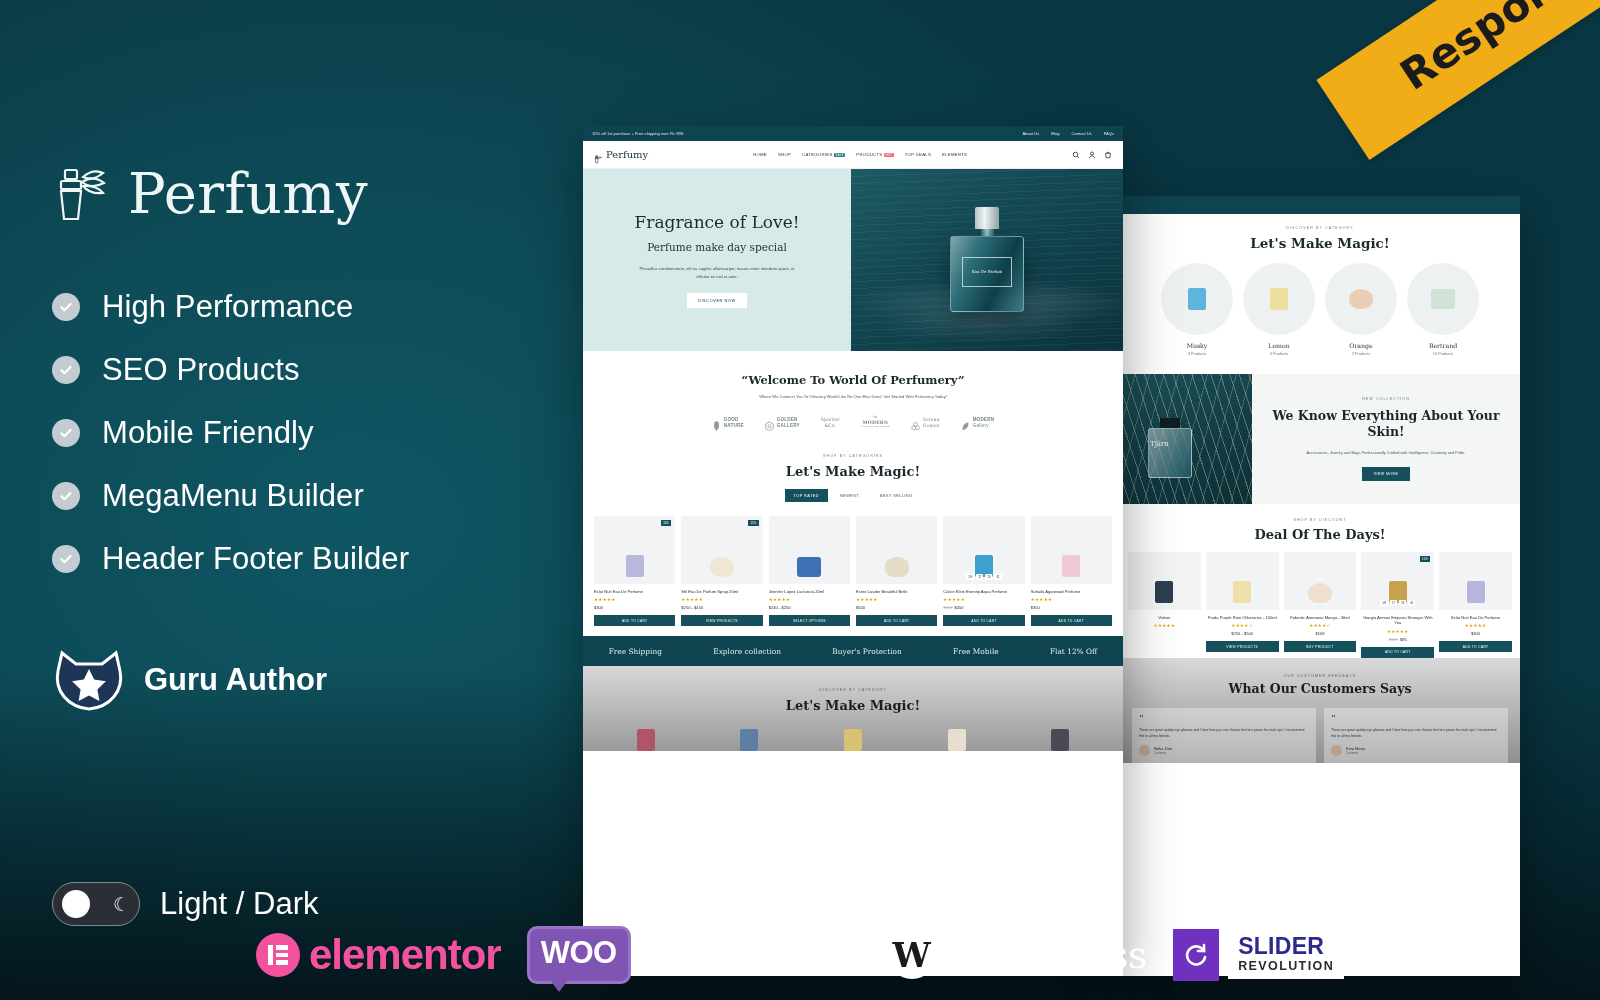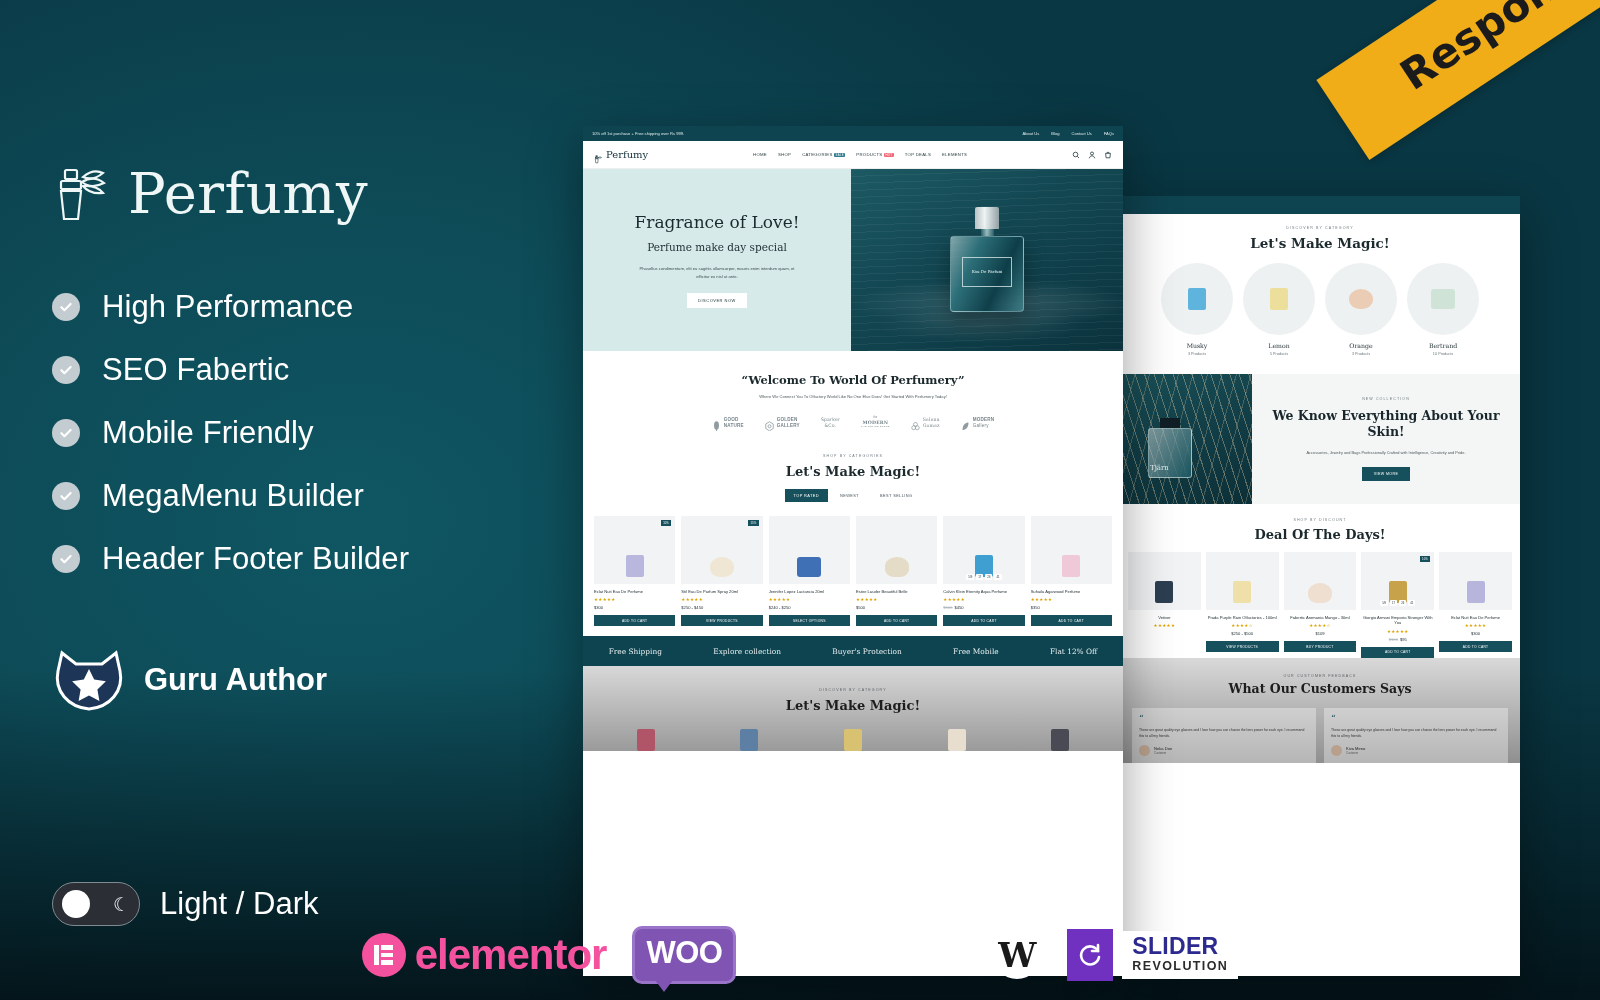--- a/index.html
+++ b/index.html
@@ -316,21 +316,21 @@
             </svg>
           </span>
         <span class="feat-label">High Performance</span>
       </li>
       <li>
         <span class="chk">
             <svg viewBox="0 0 16 16">
               <path d="M3.4 8.2 L6.4 11.2 L12.6 4.9" stroke="#ffffff" stroke-width="2.1" fill="none" stroke-linecap="round" stroke-linejoin="round"></path>
             </svg>
           </span>
-        <span class="feat-label">SEO Fabertic</span>
+        <span class="feat-label">SEO Products</span>
       </li>
       <li>
         <span class="chk">
             <svg viewBox="0 0 16 16">
               <path d="M3.4 8.2 L6.4 11.2 L12.6 4.9" stroke="#ffffff" stroke-width="2.1" fill="none" stroke-linecap="round" stroke-linejoin="round"></path>
             </svg>
           </span>
         <span class="feat-label">Mobile Friendly</span>
       </li>
       <li>
@@ -406,21 +406,21 @@
           <div class="ccount">10 Products</div>
         </div>
       </div>
     </div>
 
     <div class="r-banner">
       <div class="r-banner-img">
         <span class="twig"></span>
         <span style="position:absolute;left:28px;bottom:26px;width:44px;height:50px;border-radius:3px;background:linear-gradient(120deg,rgba(235,245,245,.5),rgba(26,86,96,.95));border:1px solid rgba(220,240,240,.5)"></span>
         <span style="position:absolute;left:40px;bottom:76px;width:20px;height:10px;background:#101f25"></span>
-        <span style="position:absolute;left:30px;bottom:32px;font-family:'DejaVu Serif',serif;font-size:7px;color:#f0f6f6">Tjärn</span>
+        <span style="position:absolute;left:30px;bottom:56px;font-family:'DejaVu Serif',serif;font-size:7px;color:#f0f6f6">Tjärn</span>
       </div>
       <div class="r-banner-txt">
         <div class="eyebrow">NEW COLLECTION</div>
         <h3>We Know Everything About Your Skin!</h3>
         <p>Accessories, Jewelry and Bags Professionally Crafted with Intelligence, Creativity and Pride.</p>
         <div class="vbtn">VIEW MORE</div>
       </div>
     </div>
 
     <div class="r-deals">
@@ -764,20 +764,21 @@
       <span class="e-txt">elementor</span>
     </div>
 
     <div class="lg lg-woo">
       <span class="woo-bubble">WOO</span>
       <span class="woo-txt">COMMERCE</span>
     </div>
 
     <div class="lg lg-wp">
       <span class="wp-ico">W</span>
+      <span class="wp-txt">WordPress</span>
     </div>
 
     <div class="lg lg-sr">
       <span class="sr-ico">
         <svg viewBox="0 0 26 26" fill="none" stroke="#ffffff" stroke-width="2.6" stroke-linecap="round">
           <path d="M21 9 A9 9 0 1 0 22 15"></path>
             <path d="M21 3 L21 9 L15 9"></path>
         </svg>
       </span>
       <span class="sr-txt">

